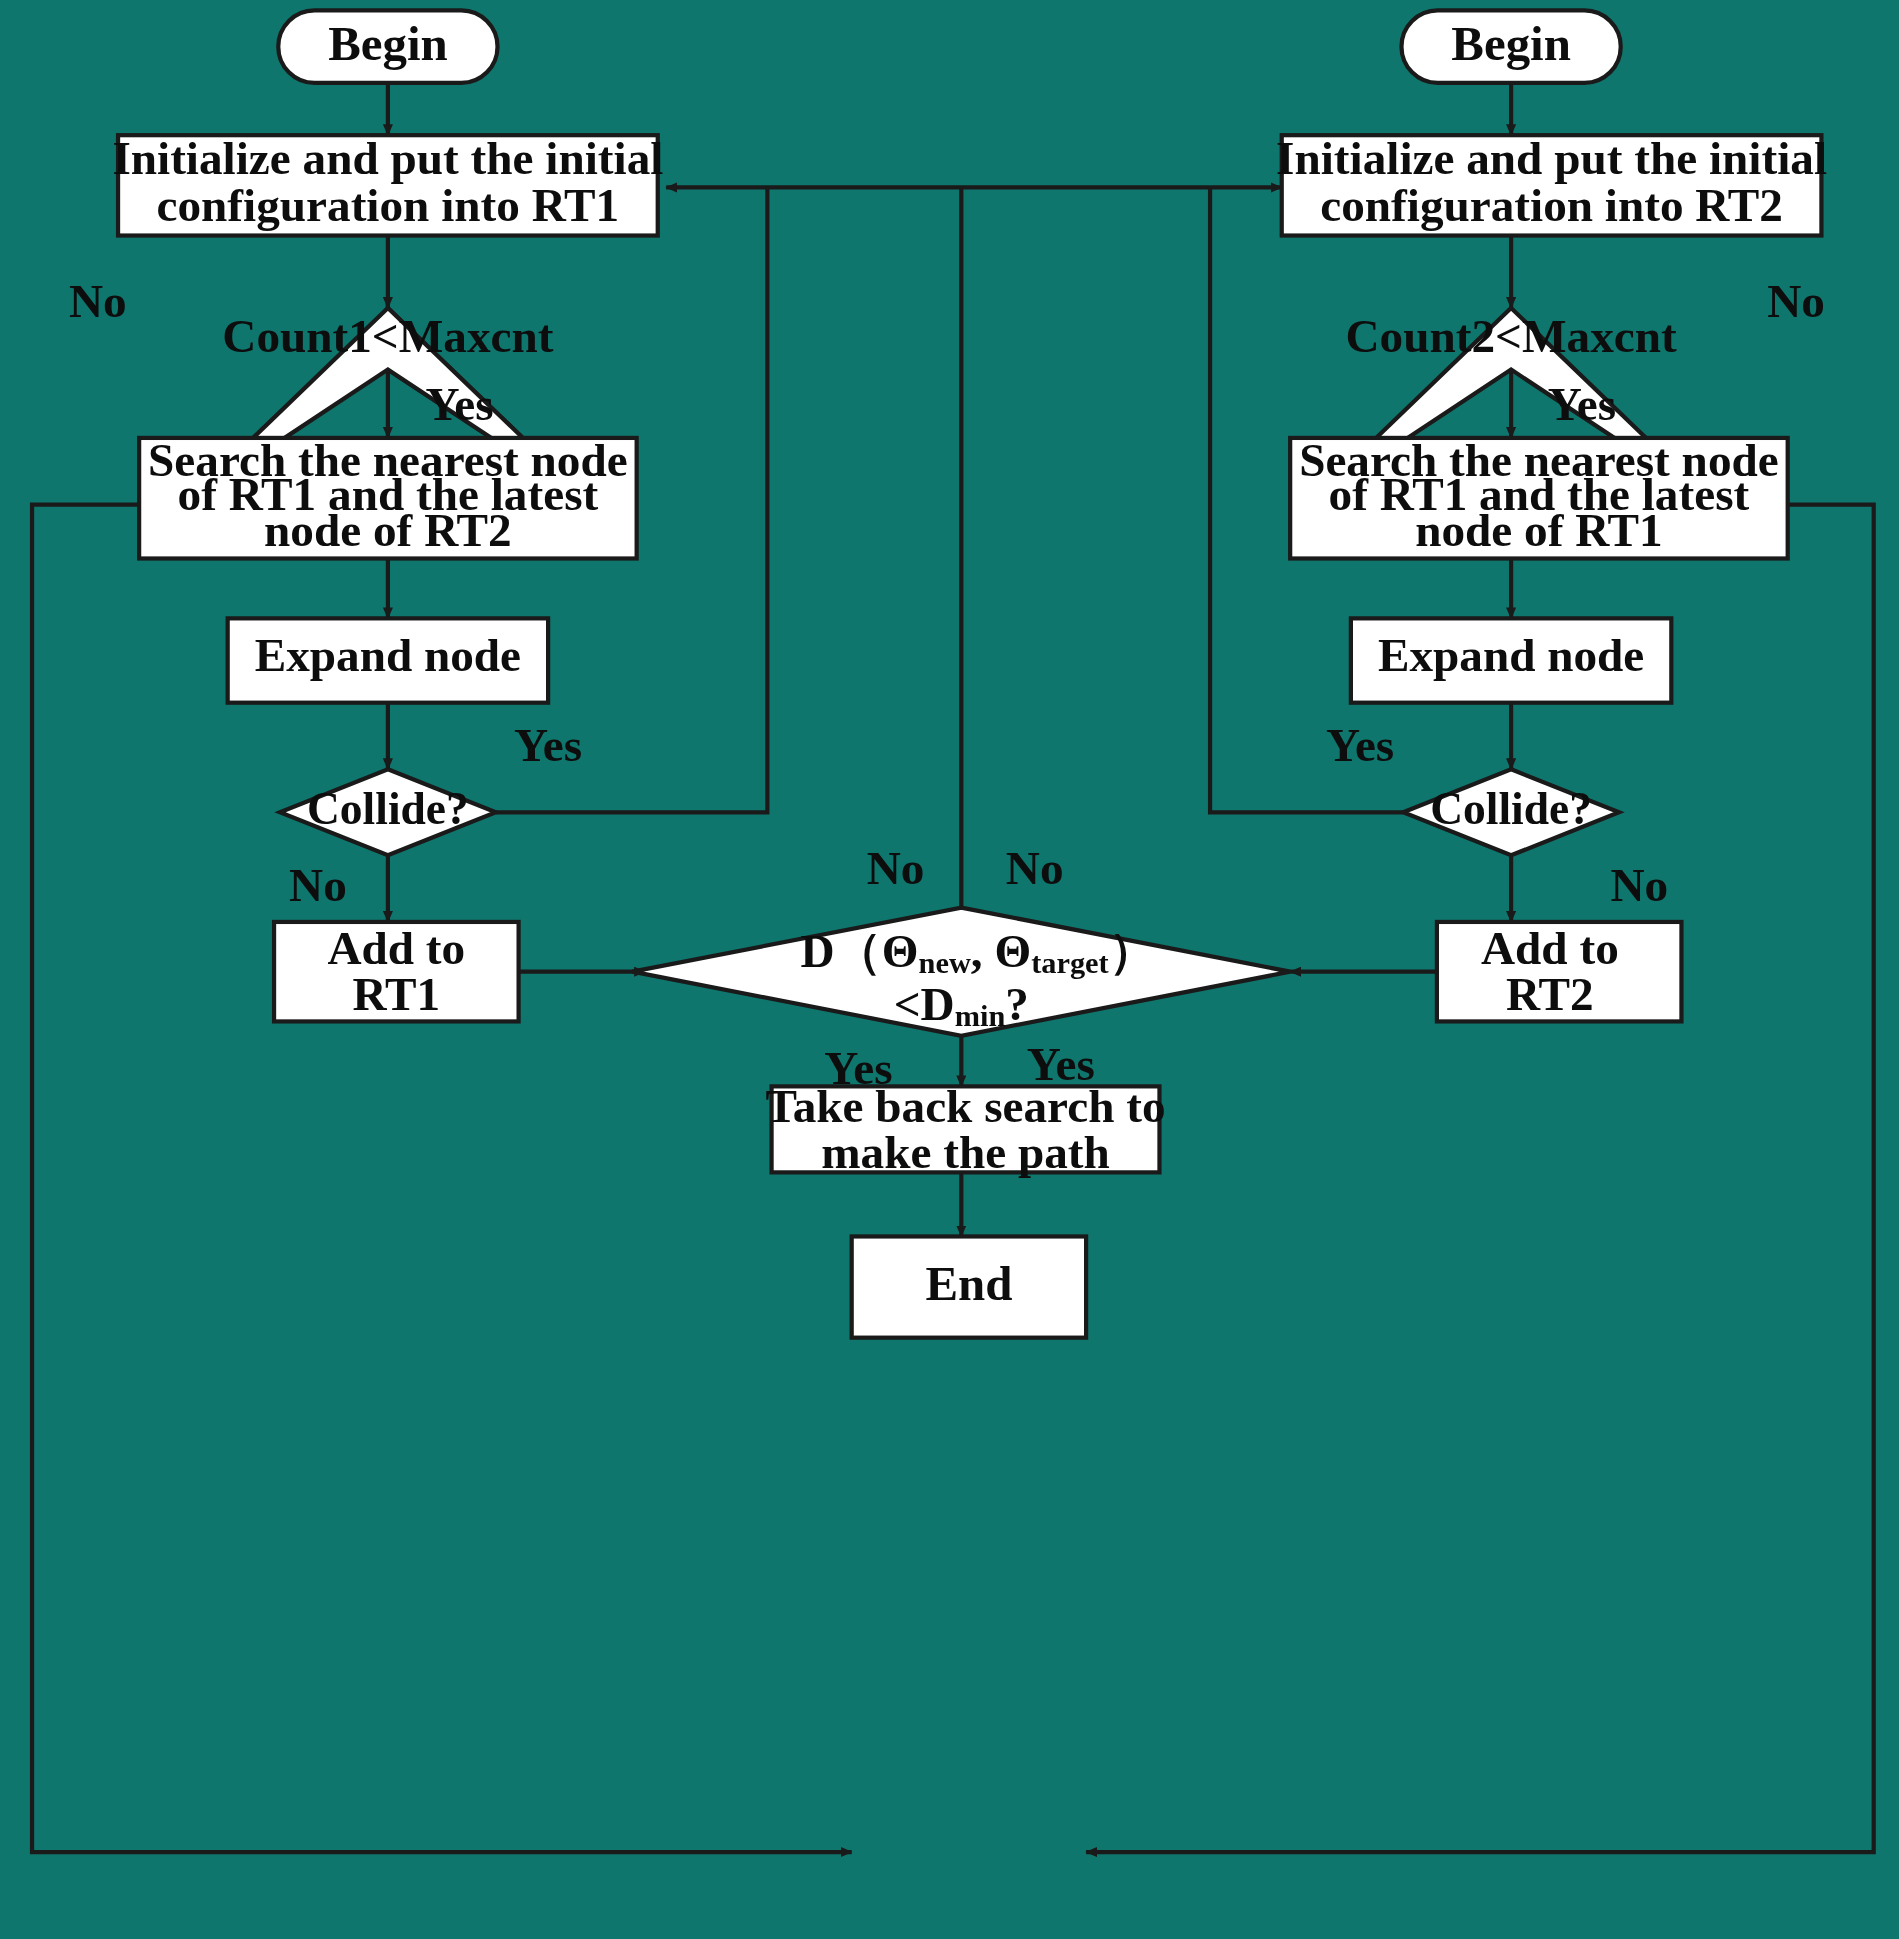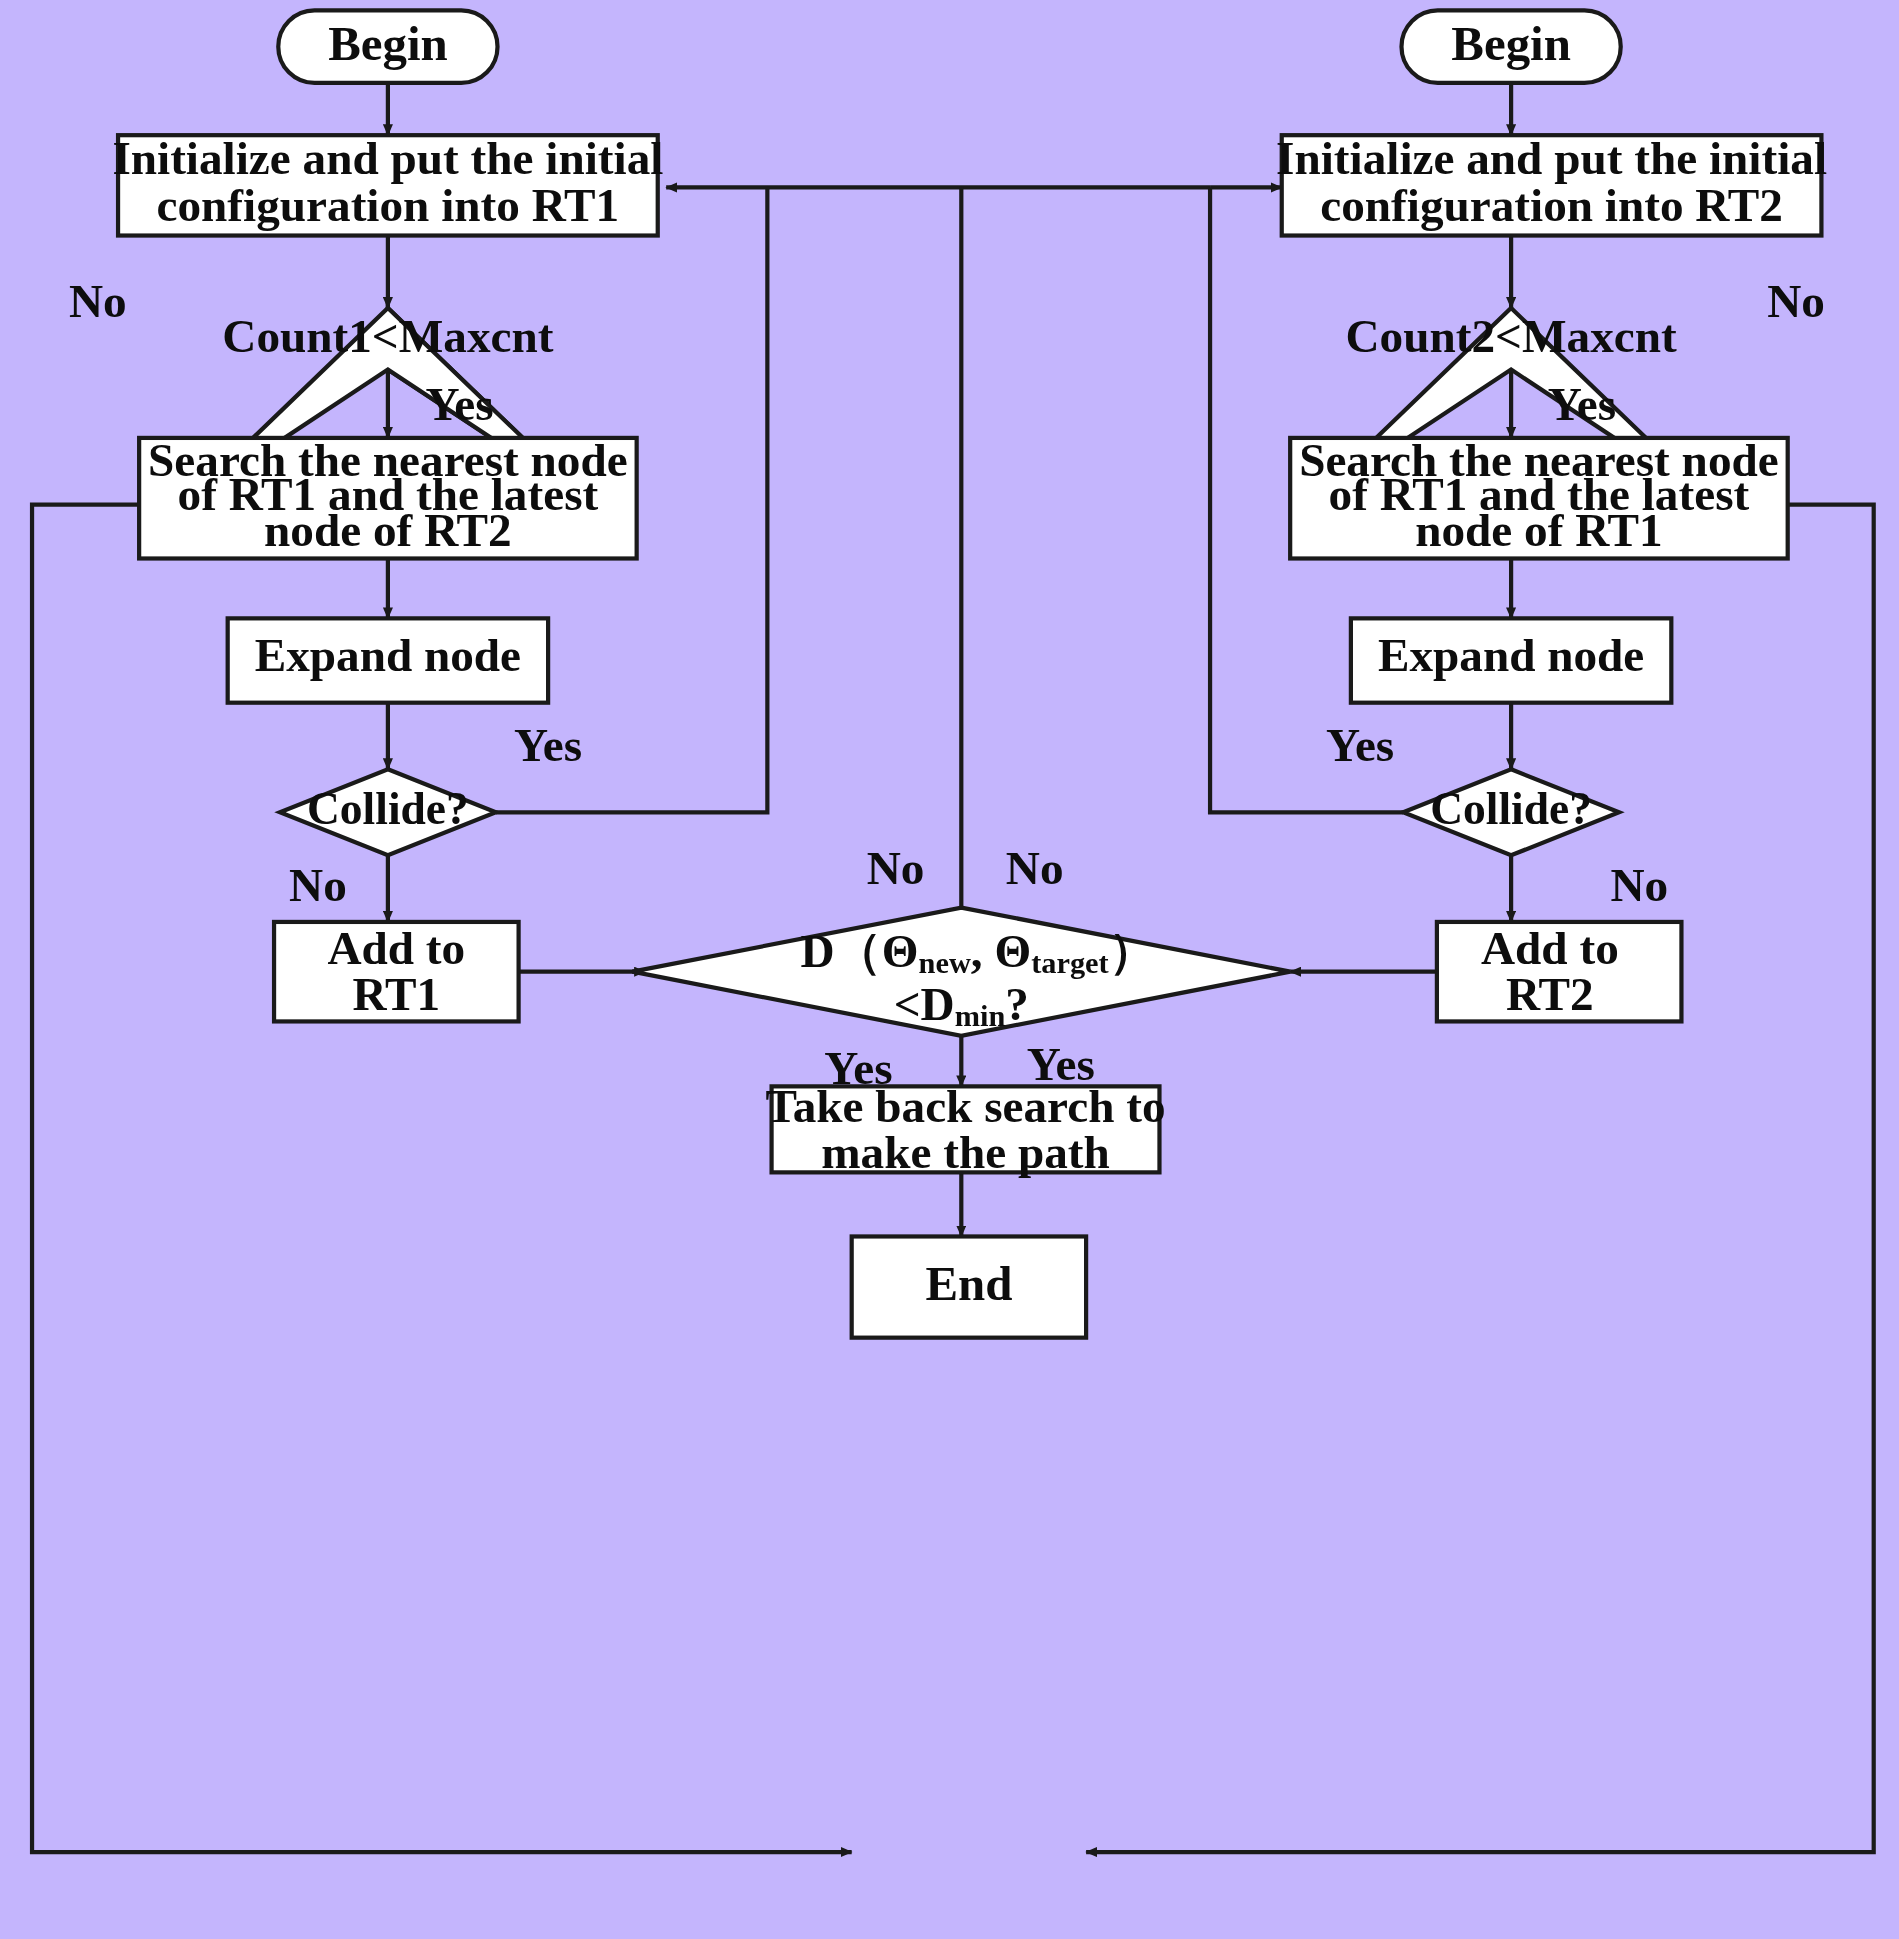--- a/index.html
+++ b/index.html
@@ -4,21 +4,21 @@
 <style>
   html, body {
     margin: 0;
     padding: 0;
     background: #ffffff;
   }
   #flowchart-root {
     position: relative;
     width: 1899px;
     height: 1940px;
-    background: #c4b5fd;
+    background: #0f766e;
     font-family: "Liberation Serif", "DejaVu Serif", serif;
   }
   svg#flow-svg {
     position: absolute;
     top: 0; left: 0;
     width: 1899px;
     height: 1940px;
     display: block;
   }
   .shape-stroke {

